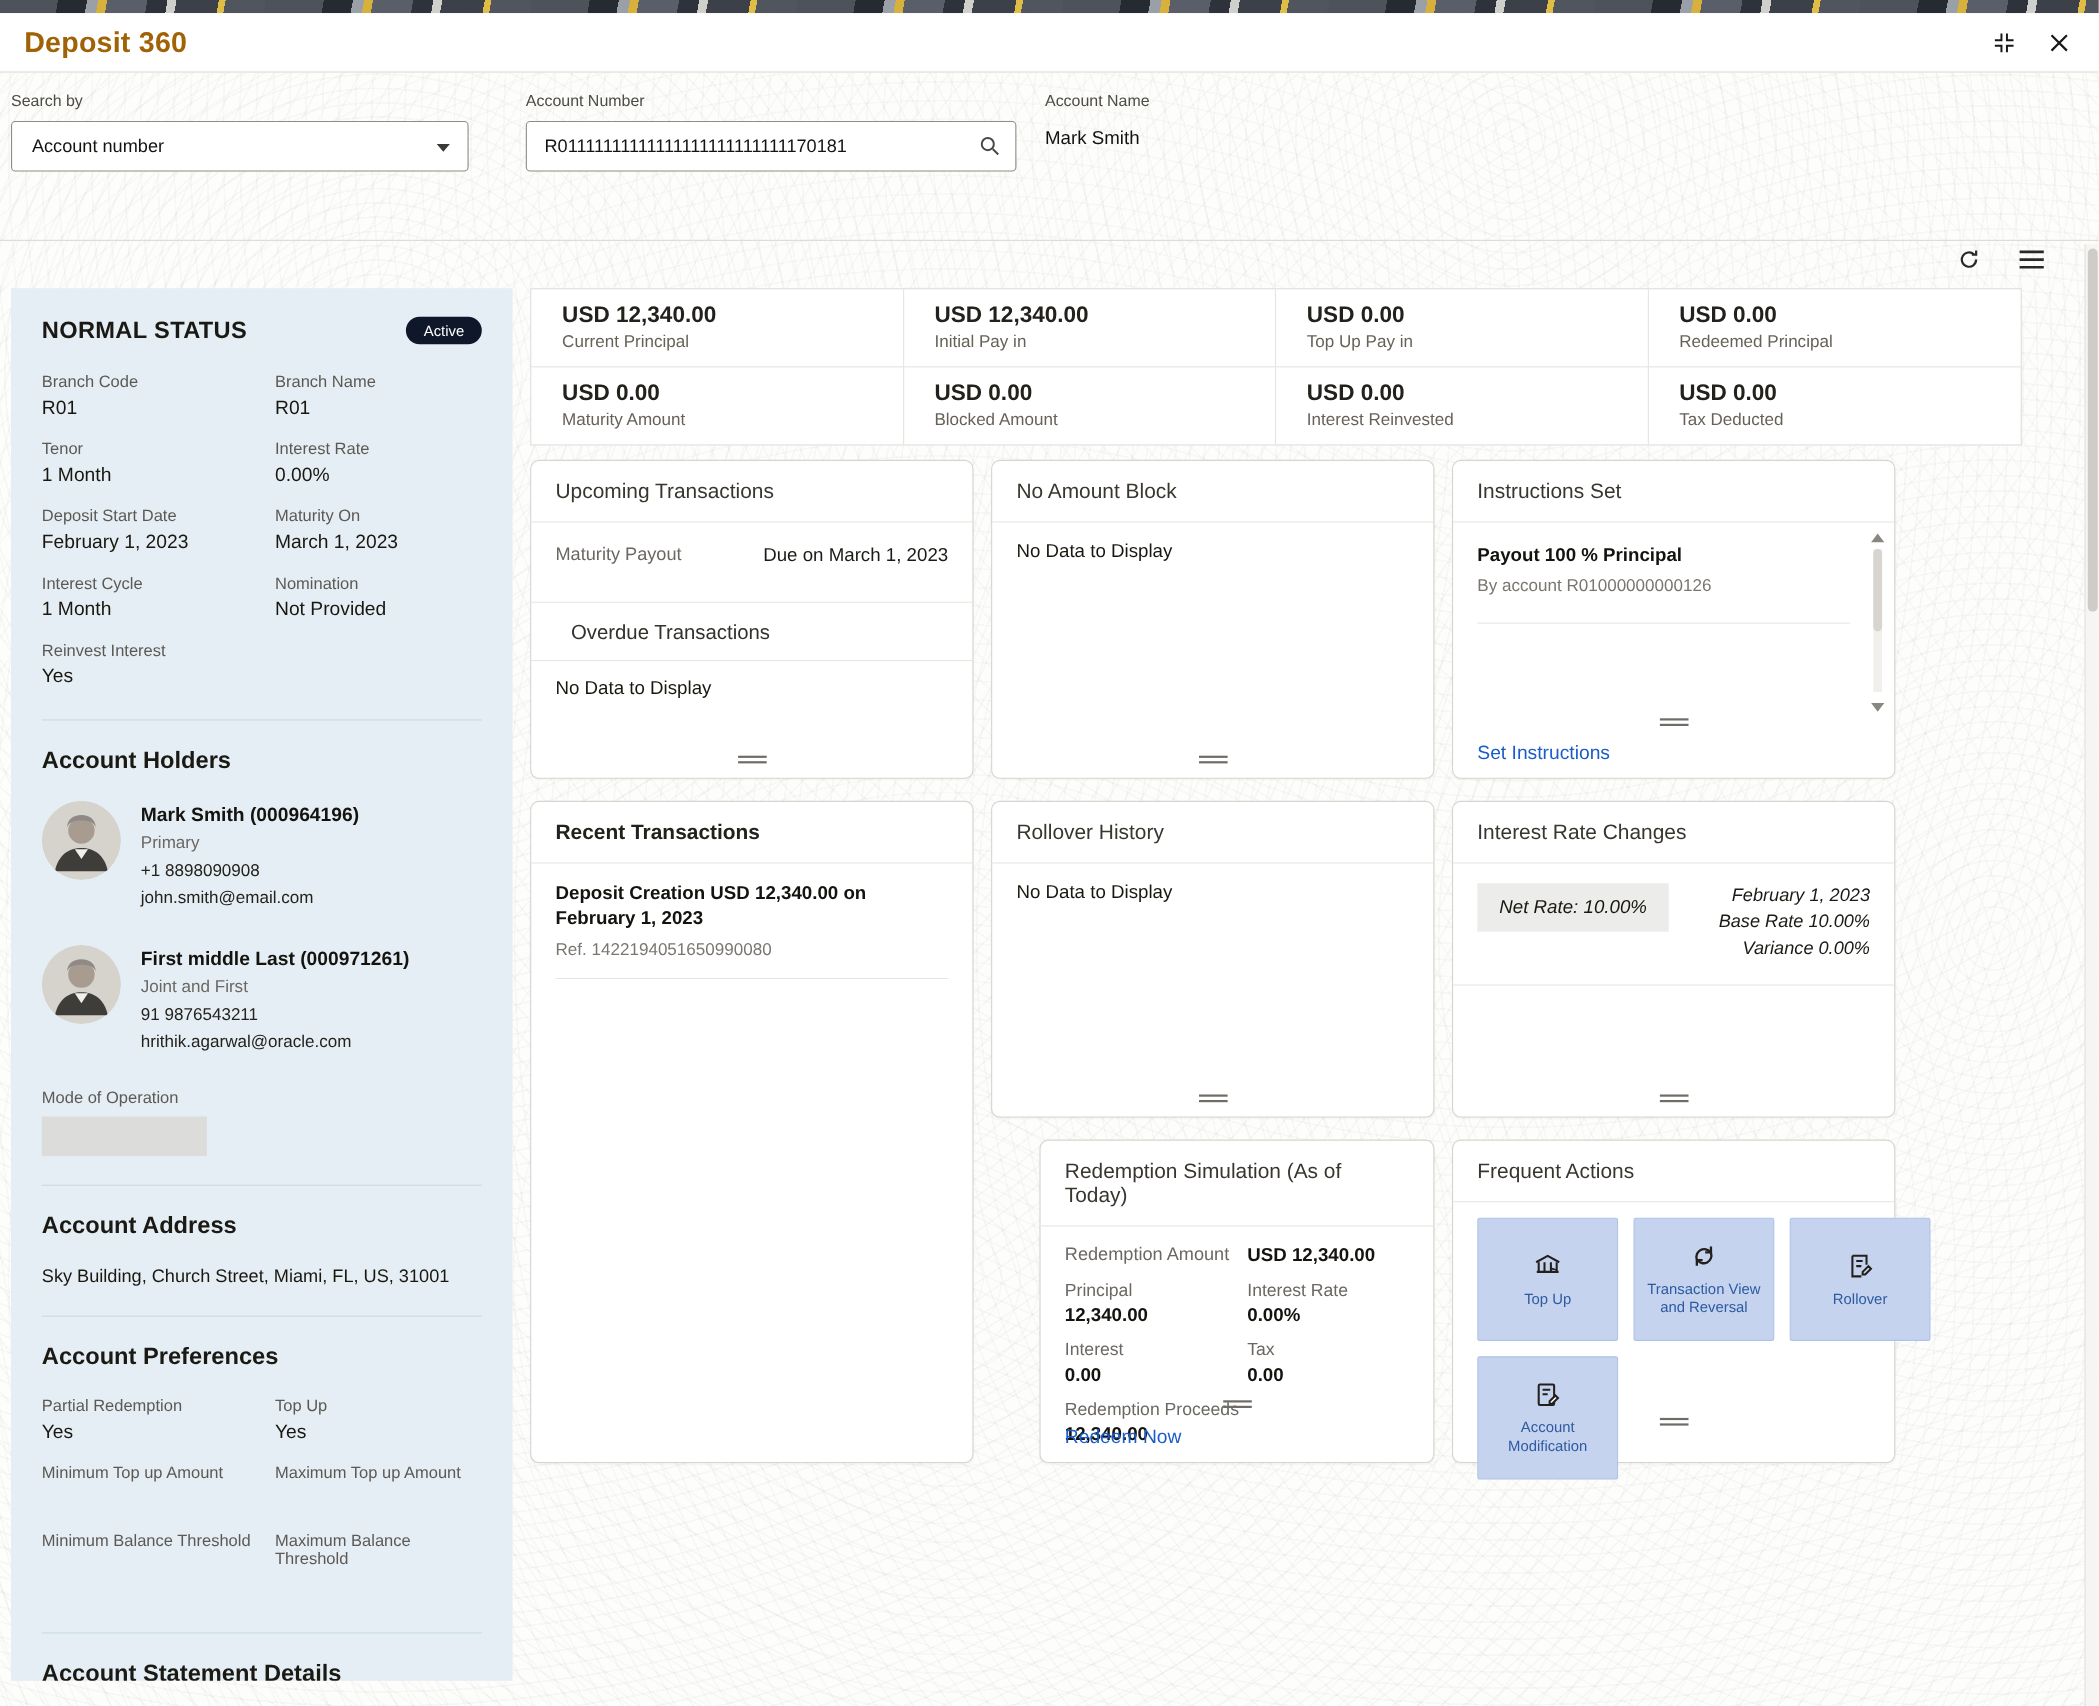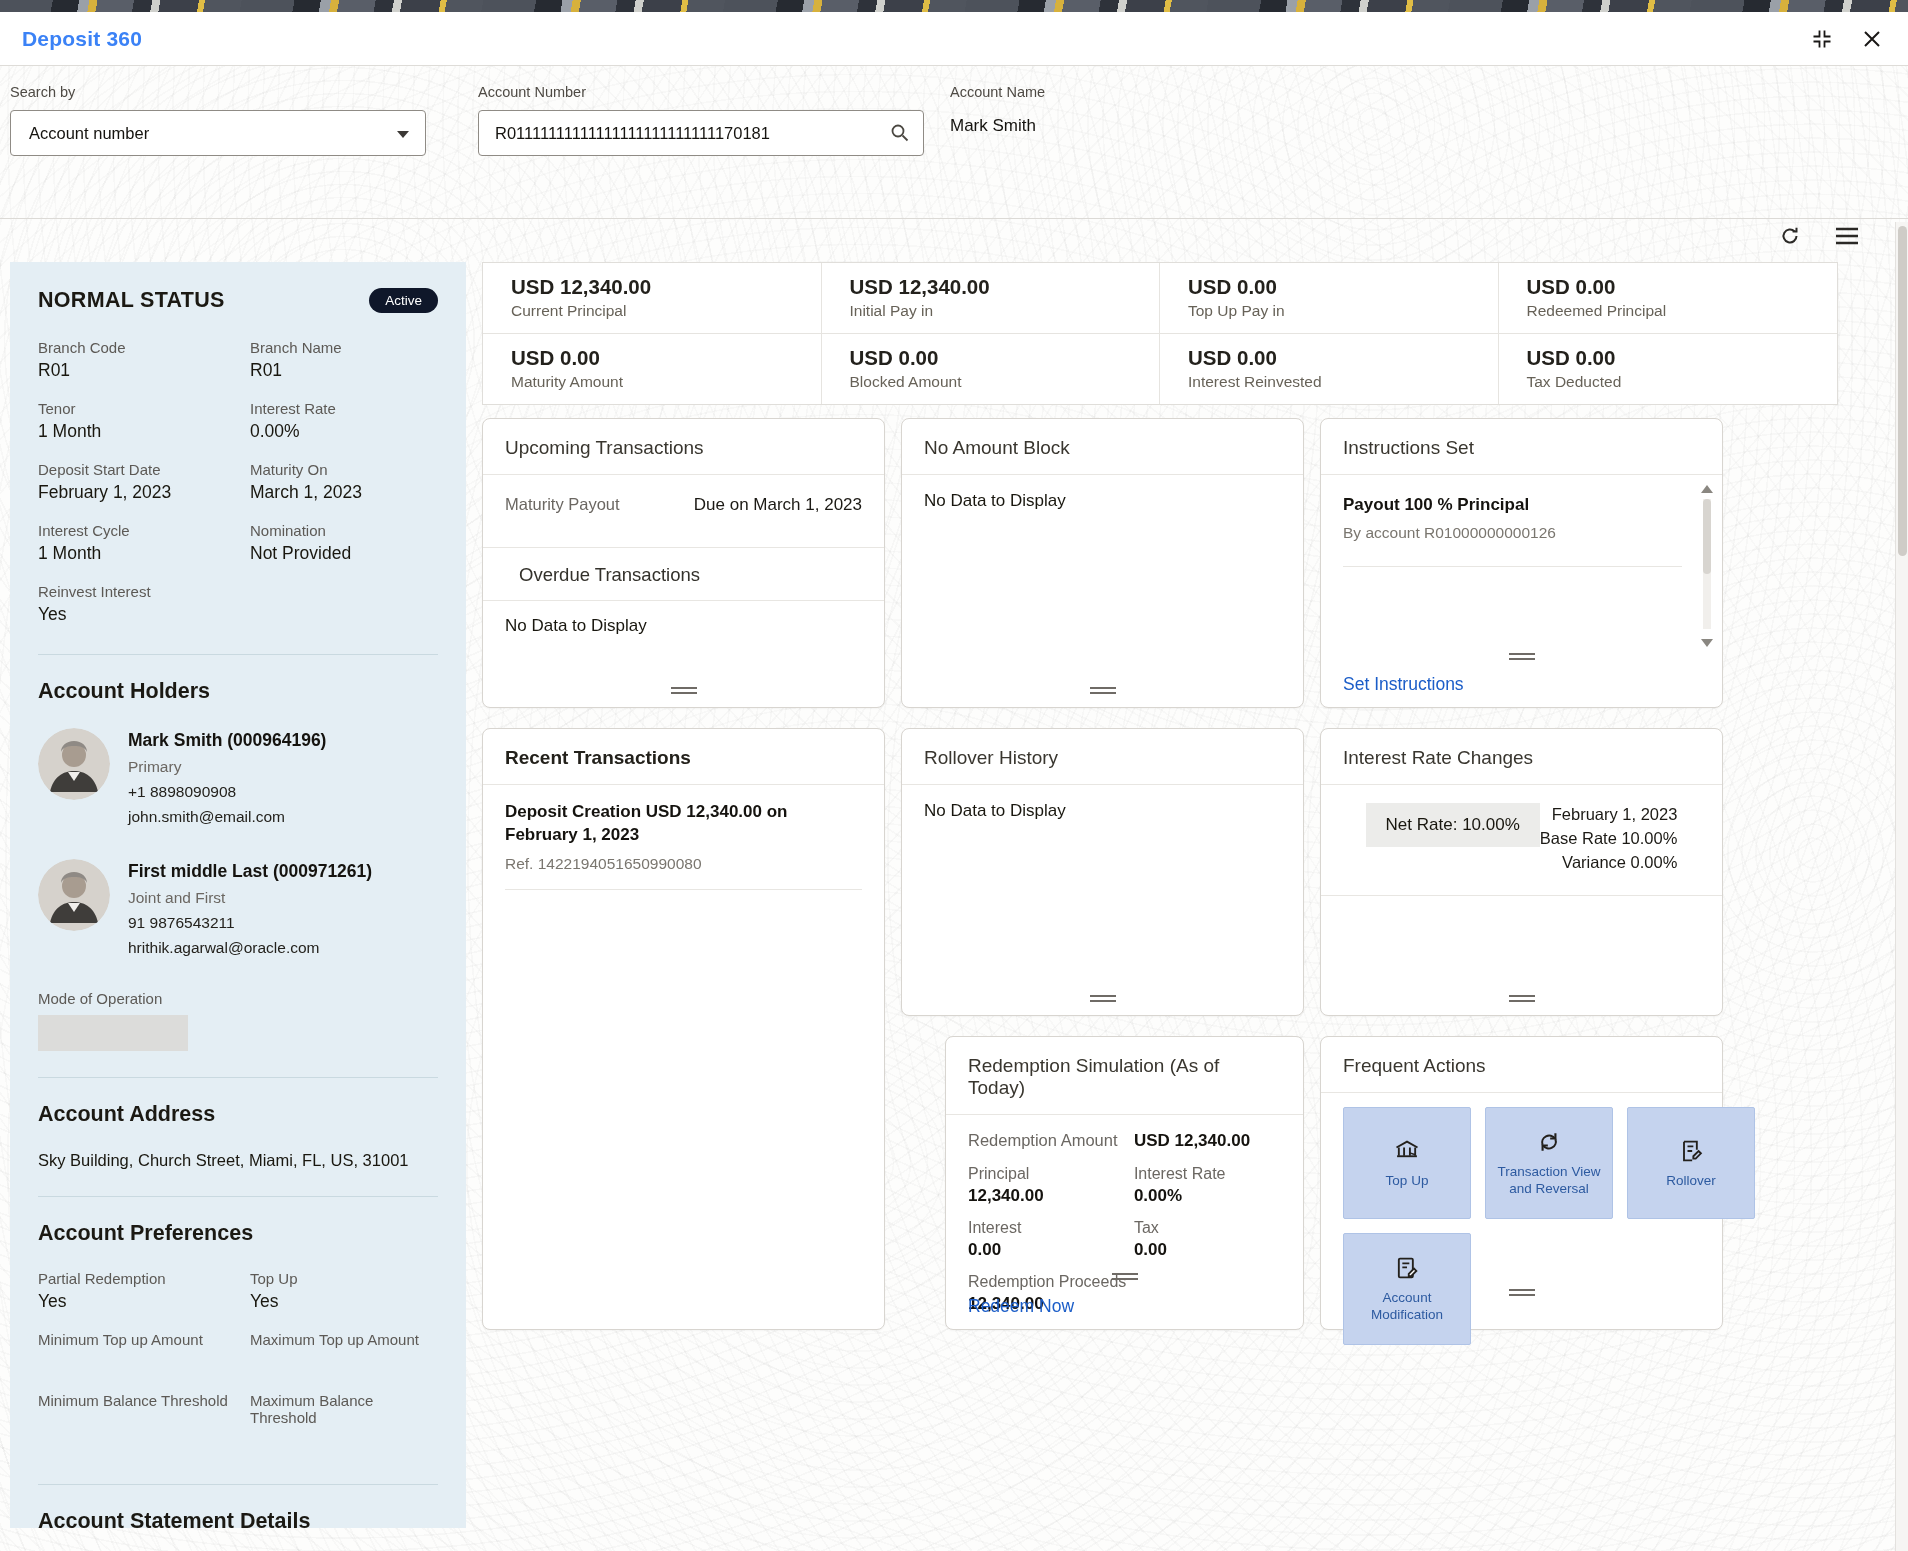--- a/index.html
+++ b/index.html
@@ -15,21 +15,21 @@
   }
   svg { display:block; }
 
   
   .top-strip { position:absolute; top:0; left:0; width:100%; height:12px;
     background:repeating-linear-gradient(100deg,#4d525b 0 52px,#262a31 52px 78px,#9aa0a8 78px 88px,#d7b13c 88px 96px,#595e68 96px 132px,#2e323a 132px 150px,#cfd0cc 150px 158px,#3c4049 158px 196px,#e0bd45 196px 202px,#50555e 202px 238px); }
 
   
   .titlebar { position:absolute; top:12px; left:0; width:100%; height:54px; background:#fff;
     border-bottom:1px solid #dedcd8; display:flex; align-items:center; }
-  .titlebar .app-title { font-size:21px; font-weight:700; letter-spacing:.2px; margin-left:22px; color:#3b82f6; }
+  .titlebar .app-title { font-size:26px; font-weight:700; letter-spacing:.2px; margin-left:22px; color:#a16207; }
   .titlebar .win-icons { margin-left:auto; margin-right:26px; display:flex; align-items:center; gap:28px; }
   .icon-btn { cursor:pointer; display:flex; align-items:center; justify-content:center; }
 
   
   .search-section { position:absolute; top:66px; left:0; width:100%; height:152px; }
   .field-label { font-size:14.5px; color:#4e4a44; margin-bottom:10px; }
   .fg { position:absolute; top:18px; }
   .fg-searchby { left:10px; width:416px; }
   .fg-acctnum  { left:478px; width:446px; }
   .fg-acctname { left:950px; width:320px; }
@@ -109,21 +109,21 @@
   .mini-scroll .tri-down { width:0; height:0; border-left:6px solid transparent; border-right:6px solid transparent; border-top:8px solid #8a8781; margin:0 auto; position:absolute; bottom:0; left:1px; }
   .mini-scroll .mtrack { position:absolute; top:14px; bottom:18px; left:3px; width:8px; background:#f1efec; }
   .mini-scroll .mthumb { position:absolute; top:0; left:0; width:8px; height:58%; background:#d8d5d0; border-radius:4px; }
   .card-link { position:absolute; bottom:12px; left:22px; font-size:17.5px; color:#1b5dc8; cursor:pointer; }
 
   
   .rec-title { font-size:17px; font-weight:700; color:#15130f; line-height:1.35; margin-bottom:8px; }
   .rec-ref { font-size:15.5px; color:#7a766f; padding-bottom:16px; border-bottom:1px solid #e8e6e2; }
 
   
-  .rate-row { display:flex; justify-content:center; align-items:flex-start; padding:18px 22px 20px; border-bottom:1px solid #e8e6e2; }
+  .rate-row { display:flex; justify-content:space-between; align-items:flex-start; padding:18px 22px 20px; border-bottom:1px solid #e8e6e2;font-style:italic; }
   .rate-chip { background:#ececea; padding:12px 20px; font-size:17px; color:#19170f; }
   .rate-right { text-align:right; font-size:16.5px; color:#1c1a15; line-height:1.45; }
 
   
   .red-row { display:flex; padding:16px 22px 4px; }
   .red-row .upc-label { width:53%; }
   .red-val-bold { font-size:17px; font-weight:700; color:#15130f; }
   .red-grid { display:grid; grid-template-columns:53% 47%; padding:10px 22px 0; }
   .red-cell { margin-bottom:13px; }
   .red-lab { font-size:16px; color:#6b6762; margin-bottom:3px; }

